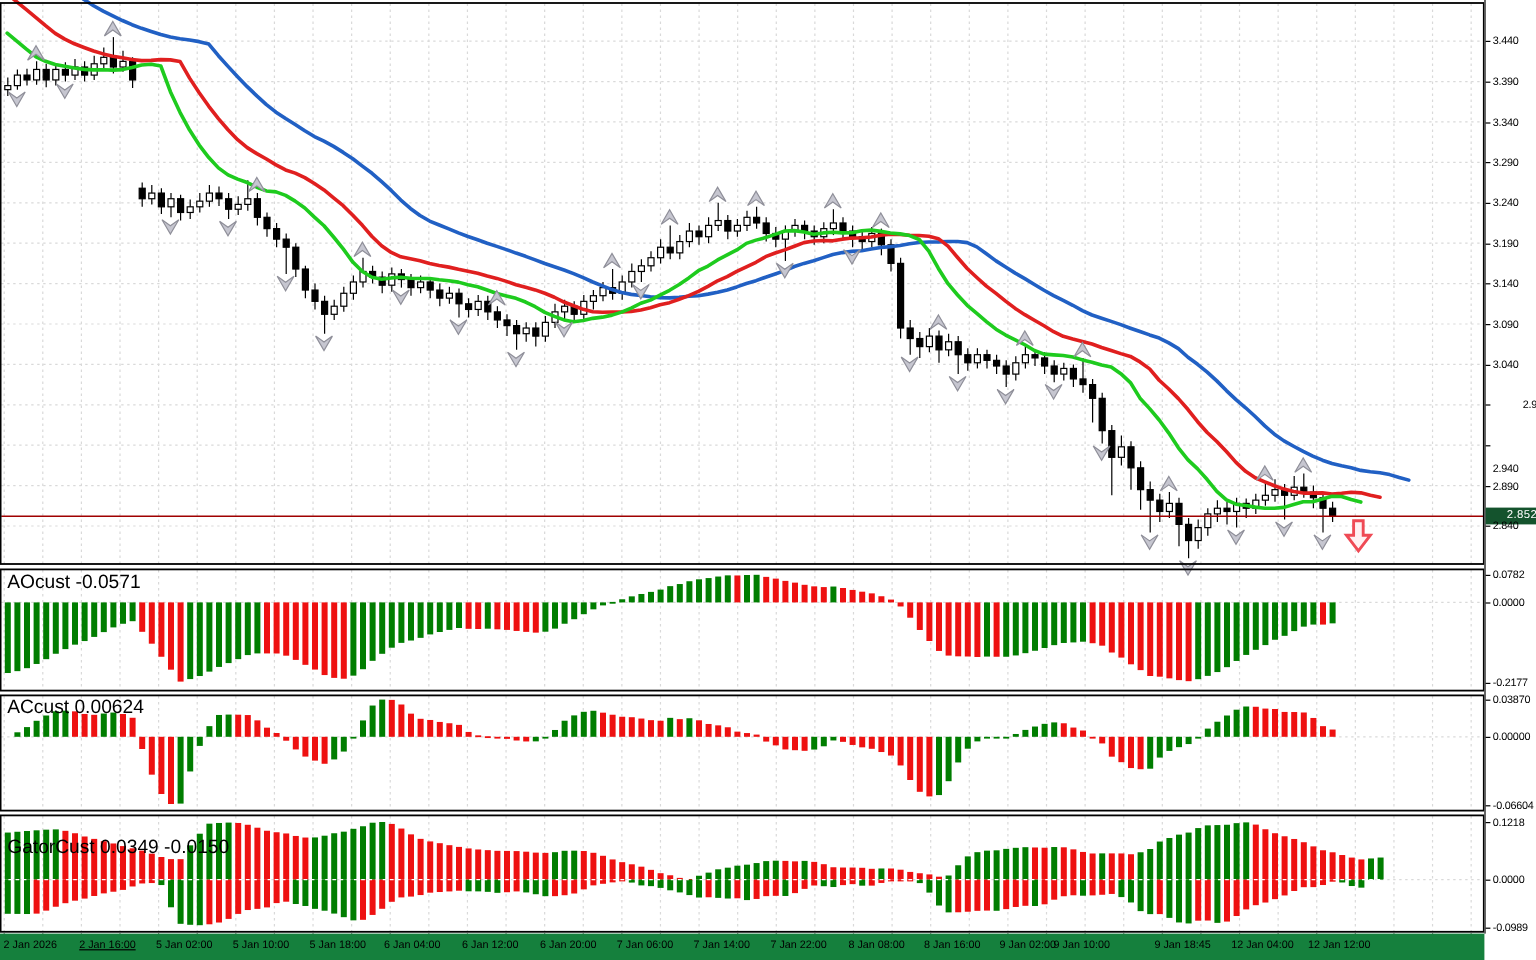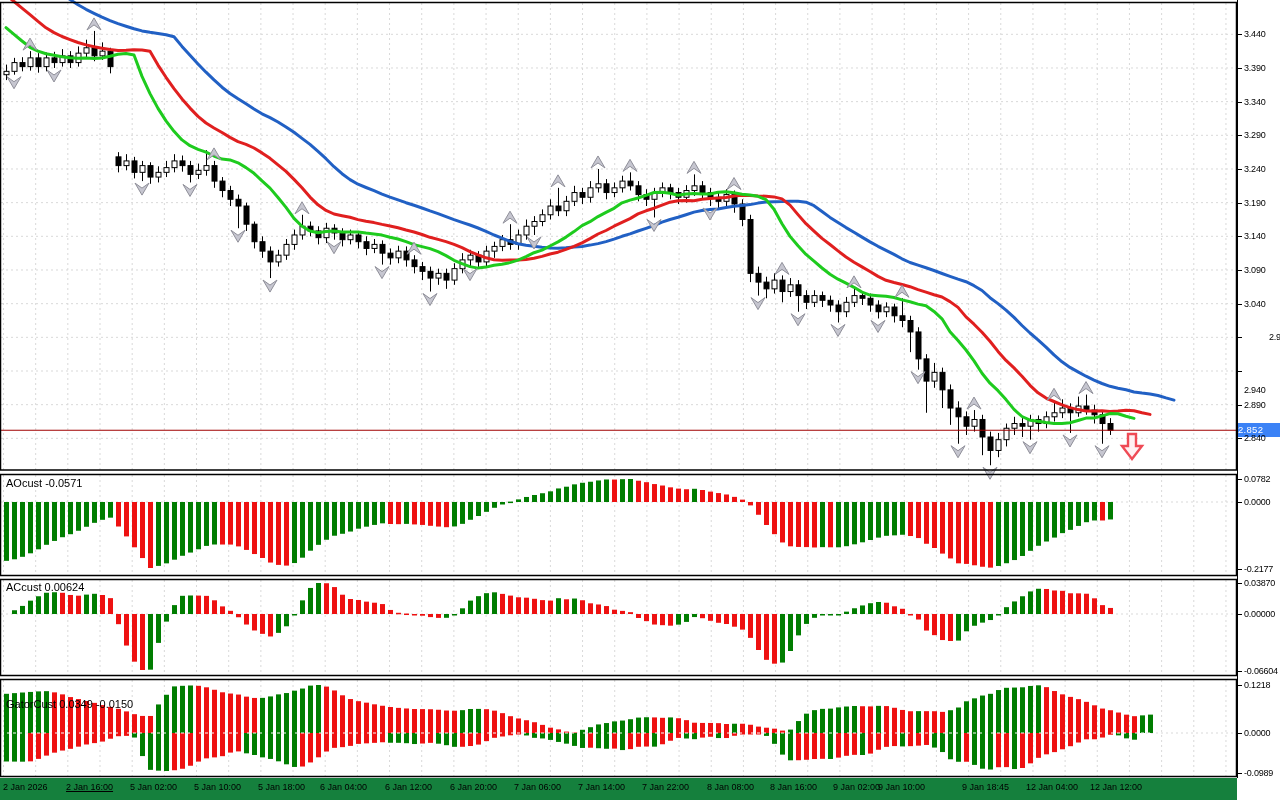--- a/index.html
+++ b/index.html
@@ -2,25 +2,25 @@
 <html><head>
 <meta charset="utf-8">
 <style>
   html,body{margin:0;padding:0;background:#ffffff;}
   #root{position:relative;width:1280px;height:800px;background:#ffffff;overflow:hidden;
         font-family:"Liberation Sans",sans-serif;-webkit-font-smoothing:none;}
   #gfx{position:absolute;left:0;top:0;}
   .axis-col{position:absolute;left:1237px;top:0;width:43px;height:778px;background:#fff;border-left:1px solid #000;}
   .axis-label{position:absolute;left:6px;transform:translateY(-50%);font-size:9px;color:#000;white-space:nowrap;letter-spacing:-0.2px;}
   .axis-tick{position:absolute;left:0;width:4px;height:1px;background:#000;}
-  .price-badge{position:absolute;left:0px;width:43px;height:14px;background:#3b82f6;color:#fff;
-               font-size:9.5px;line-height:14px;text-align:left;letter-spacing:0.3px;}
+  .price-badge{position:absolute;left:0px;width:43px;height:14px;background:#14532d;color:#fff;
+               font-size:9.5px;line-height:14px;text-align:right;letter-spacing:0.3px;}
   .time-strip{position:absolute;left:0;top:778px;width:1237px;height:22px;background:#15803d;}
   .time-label{position:absolute;top:4px;font-size:9px;color:#000;white-space:nowrap;}
-  .pane-title{position:absolute;font-size:11px;color:#000;white-space:nowrap;z-index:5;}
+  .pane-title{position:absolute;font-size:16px;color:#000;white-space:nowrap;z-index:5;}
   .pane-title span{padding-right:0px;}
 </style>
 </head>
 <body>
 
 <div id="root">
   <svg id="gfx" width="1237" height="800">
       <line x1="3.5" y1="3" x2="3.5" y2="470" stroke="#d9d9d9" stroke-dasharray="2 3"></line>
       <line x1="3.5" y1="475" x2="3.5" y2="575" stroke="#d9d9d9" stroke-dasharray="2 3"></line>
       <line x1="3.5" y1="580" x2="3.5" y2="675" stroke="#d9d9d9" stroke-dasharray="2 3"></line>

